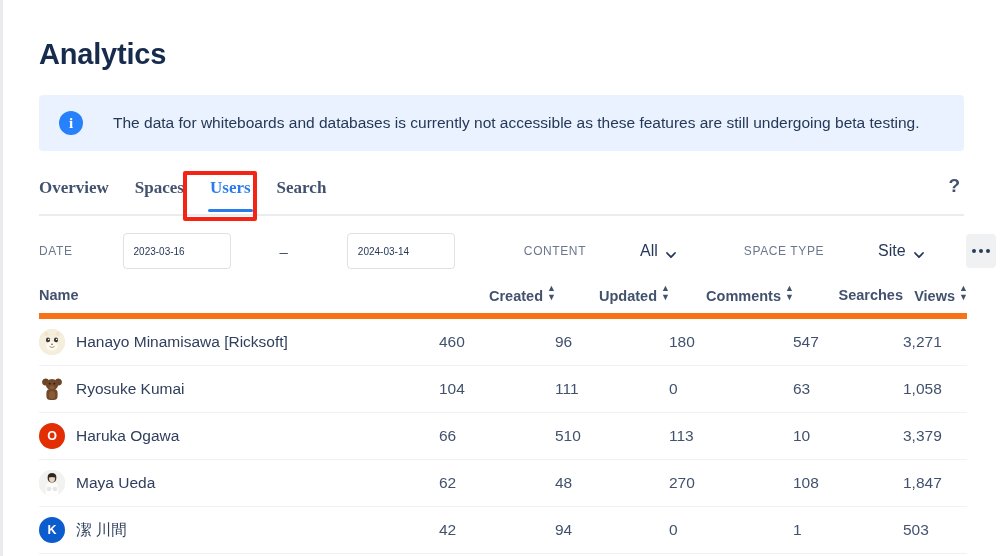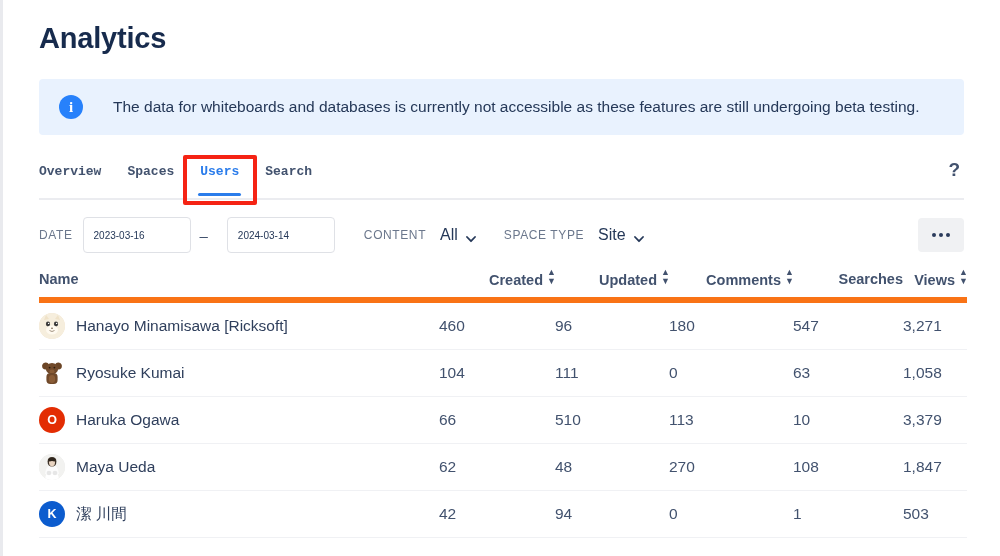--- a/index.html
+++ b/index.html
@@ -32,21 +32,21 @@
     background: #ffffff;
     padding: 0 36px;
     box-sizing: border-box;
   }
   .page-title {
     font-size: 29px;
     font-weight: 600;
     letter-spacing: -0.2px;
     color: #172b4d;
     margin: 0;
-    padding-top: 20px;
+    padding-top: 36px;
     line-height: 36px;
   }
 
   
   .banner {
     margin-top: 23px;
     background: #e9f2fe;
     border-radius: 4px;
     height: 56px;
     display: flex;
@@ -78,31 +78,31 @@
   
   .tabs-wrap {
     margin-top: 24px;
     position: relative;
     height: 39px;
     border-bottom: 2px solid #ebecf0;
     display: flex;
     align-items: flex-start;
   }
   .tab {
-    font-size: 13px;
+    font-size: 17px;
     font-weight: 600;
     color: #42526e;
     padding: 3px 0 12px 0;
     margin-right: 26px;
     cursor: pointer;
     position: relative;
     line-height: 20px;
     background: none;
     border: none;
-    font-family: Liberation Mono, monospace;
+    font-family: Liberation Serif, serif;
   }
   .tab.active {
     color: #2a7ceb;
   }
   .tab.active::after {
     content: "";
     position: absolute;
     left: -2px;
     right: -2px;
     bottom: -2px;
@@ -133,20 +133,21 @@
     pointer-events: none;
     box-sizing: content-box;
   }
 
   
   .filters {
     margin-top: 15px;
     display: flex;
     align-items: center;
     height: 40px;
+    gap: 40px;
   }
   .filter-label {
     font-size: 12px;
     letter-spacing: 0.6px;
     color: #6b778c;
     text-transform: uppercase;
     white-space: nowrap;
   }
   .date-input {
     margin-left: 10px;

